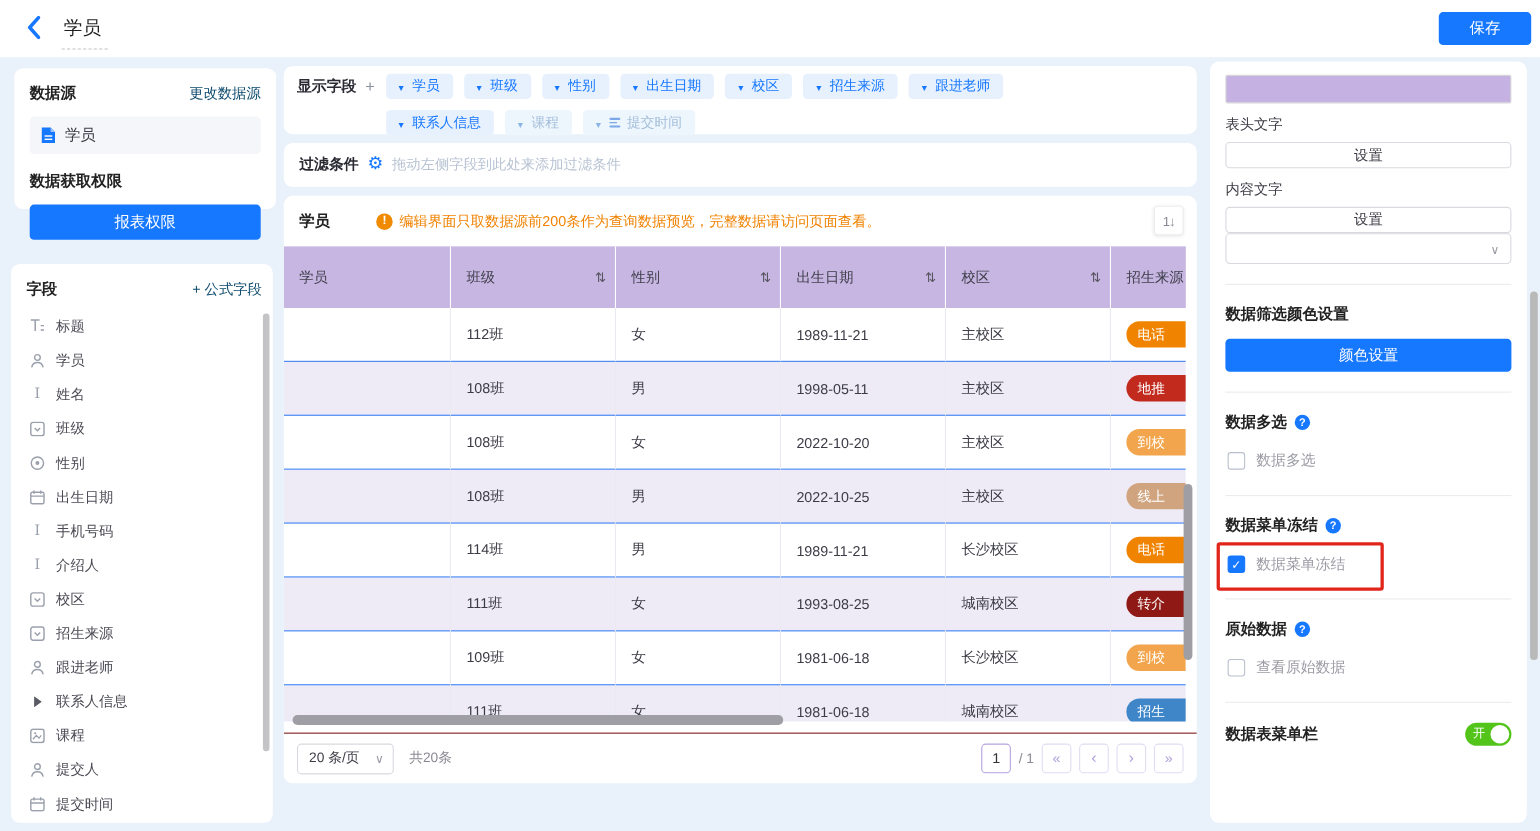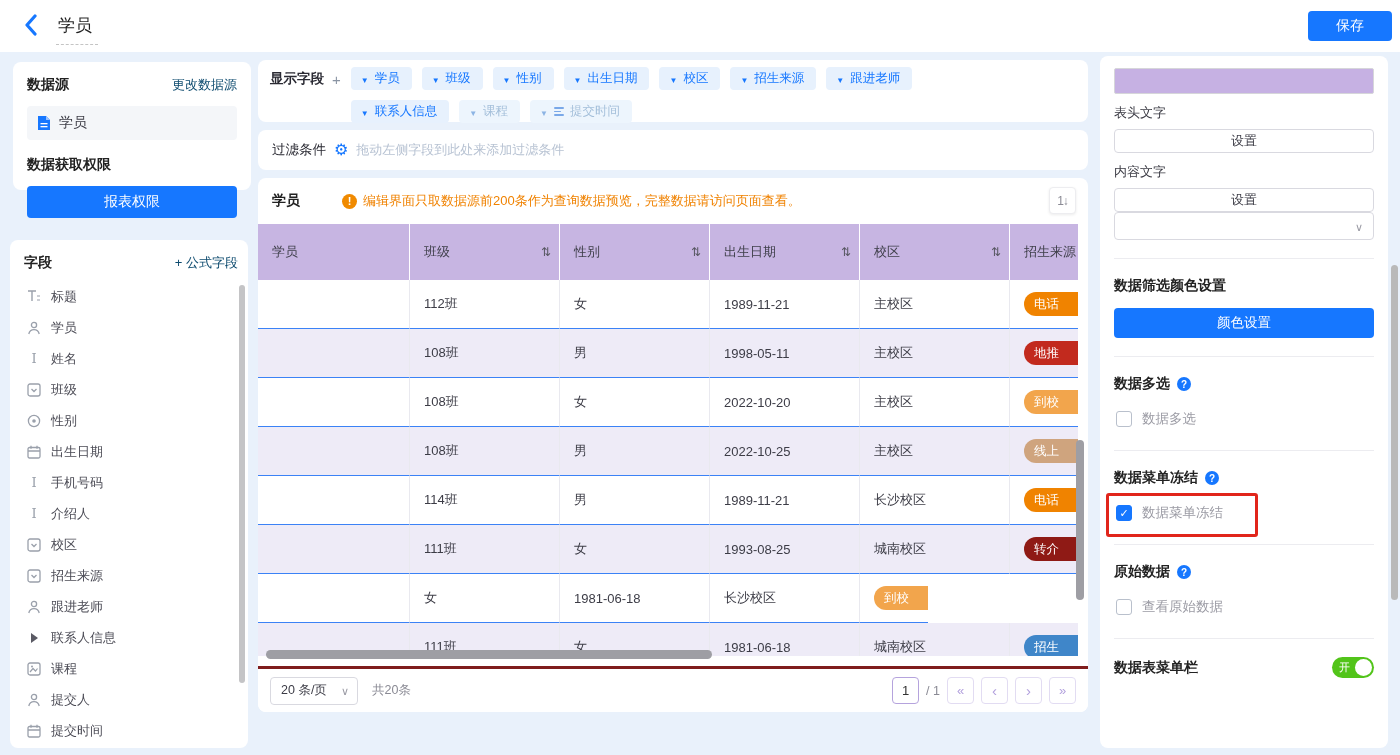--- a/index.html
+++ b/index.html
@@ -40,21 +40,21 @@
   .chip { height:23px; background:#e7f1fd; border-radius:4px; display:inline-flex; align-items:center; gap:6px; padding:0 12px 0 10px; font-size:12.5px; color:#1677ff; cursor:pointer; }
   .chip .caret::before { content:"▼"; font-size:8px; color:#1677ff; }
   .chip.disabled { background:#edf5fd; color:#a4bfda; }
   .chip.disabled .caret::before { color:#8cb4e4; }
   .chip-break { flex-basis:100%; height:0; }
   .sort-lines { display:inline-flex; flex-direction:column; gap:2px; }
   .sort-lines i { display:block; height:1.5px; background:#7aa8e8; border-radius:1px; }
   .sort-lines i:nth-child(1){width:10px;} .sort-lines i:nth-child(2){width:7px;} .sort-lines i:nth-child(3){width:10px;}
 
   .filter-card { left:258px; top:130px; width:830px; height:40px; padding:0 14px; display:flex; align-items:center; gap:8px; }
-  .filter-label { font-size:13.5px; font-weight:normal; color:#2a2a33; }
+  .filter-label { font-size:13.5px; font-weight:bold; color:#2a2a33; }
   .gear-icon::before { content:"⚙"; color:#1677ff; font-size:16px; line-height:1; }
   .filter-placeholder { color:#b8c3d3; font-size:13px; }
 
   
   .table-card { left:258px; top:178px; width:830px; height:534px; overflow:hidden; }
   .table-titlebar { height:46px; display:flex; align-items:center; padding:0 14px; gap:14px; position:relative; }
   .table-name { font-size:14px; font-weight:bold; color:#222; }
   .notice { display:flex; align-items:center; gap:6px; margin-left:28px; }
   .warn-ico { width:15px; height:15px; border-radius:50%; background:#f08a00; color:#fff; font-size:11px; font-weight:bold; display:inline-flex; align-items:center; justify-content:center; flex:none; }
   .warn-ico::before { content:"!"; }
@@ -73,21 +73,21 @@
   .grid-row { display:flex; height:49px; background:#fff; }
   .grid-row.alt { background:#eeebf7; }
   .gb-cell { display:flex; align-items:center; padding-left:14px; font-size:13px; color:#3c3c46; border-right:1px solid #e9e9ef; border-bottom:1px solid #3b82f6; overflow:hidden; }
   .gb-cell:last-child { border-right:none; }
   .pill { height:24px; border-radius:12px; color:#fff; font-size:12.5px; display:inline-flex; align-items:center; padding:0 10px; white-space:nowrap; min-width:68px; flex:none; }
 
   .h-scrollbar { position:absolute; left:8px; bottom:52px; width:800px; height:10px; }
   .h-thumb { width:446px; height:9px; background:#9e9ea4; border-radius:5px; }
   .v-scrollbar { position:absolute; right:4px; top:262px; width:8px; height:160px; background:#9e9ea4; border-radius:4px; }
 
-  .pag-bar { position:absolute; left:0; bottom:0; width:100%; height:46px; border-top:3px solid #7f1d1d; display:flex; align-items:center; padding:0 12px; background:#fff; }
+  .pag-bar { position:absolute; left:0; bottom:0; width:100%; height:46px; border-top:1px solid #7f1d1d; display:flex; align-items:center; padding:0 12px; background:#fff; }
   .page-size-select { width:88px; height:28px; border:1px solid #d9d9e0; border-radius:4px; display:flex; align-items:center; justify-content:space-between; padding:0 8px 0 10px; font-size:12.5px; color:#3c3c46; cursor:pointer; background:#fff; }
   .chev-down::before { content:"∨"; color:#9a9aa4; font-size:11px; }
   .pag-total { margin-left:14px; color:#8a8a94; font-size:12.5px; }
   .pag-right { margin-left:auto; display:flex; align-items:center; gap:7px; }
   .page-box { width:27px; height:27px; border:1px solid #b5a3dd; border-radius:4px; display:flex; align-items:center; justify-content:center; font-size:13px; color:#333; background:#fff; }
   .pag-of { color:#8a8a94; font-size:12.5px; }
   .pag-btn { width:27px; height:27px; border:1px solid #e2dcf2; border-radius:4px; background:#fff; display:flex; align-items:center; justify-content:center; color:#b2a0dd; font-size:13px; cursor:pointer; }
   .pb-first::before{content:"«";} .pb-prev::before{content:"‹";} .pb-next::before{content:"›";} .pb-last::before{content:"»";}
   .pb-prev::before,.pb-next::before{font-size:15px;}
 
@@ -428,20 +428,21 @@
         <div class="gb-cell c1">111班</div>
         <div class="gb-cell c2">女</div>
         <div class="gb-cell c3">1993-08-25</div>
         <div class="gb-cell c4">城南校区</div>
         <div class="gb-cell c5">
           <span class="pill" style="background: rgb(143, 26, 21);">转介</span>
         </div>
     </div>
     <div class="grid-row">
       <div class="gb-cell c0"></div>
+        <div class="gb-cell c1">109班</div>
         <div class="gb-cell c2">女</div>
         <div class="gb-cell c3">1981-06-18</div>
         <div class="gb-cell c4">长沙校区</div>
         <div class="gb-cell c5">
           <span class="pill" style="background: rgb(242, 165, 76);">到校</span>
         </div>
     </div>
     <div class="grid-row alt">
       <div class="gb-cell c0"></div>
         <div class="gb-cell c1">111班</div>

